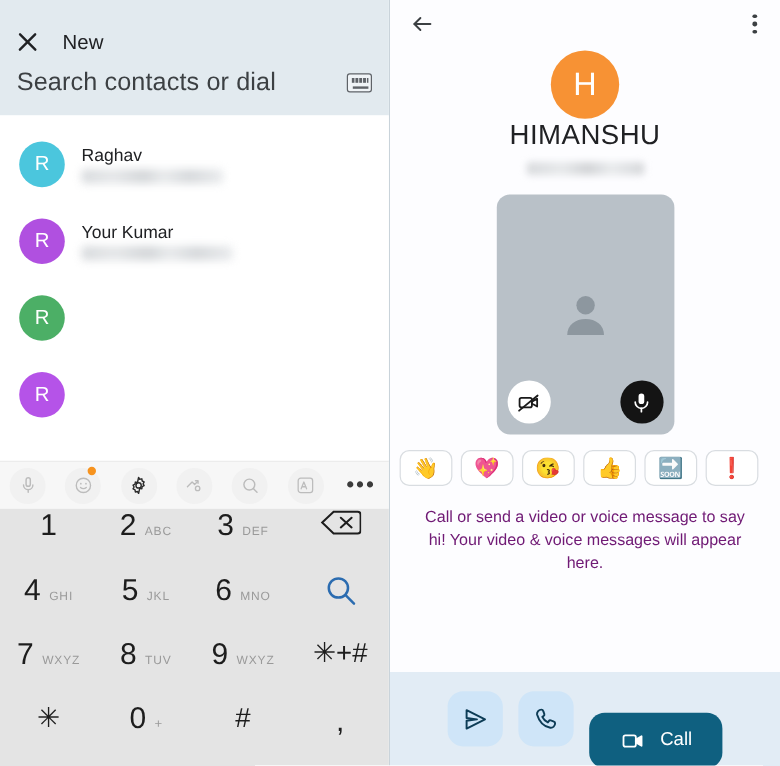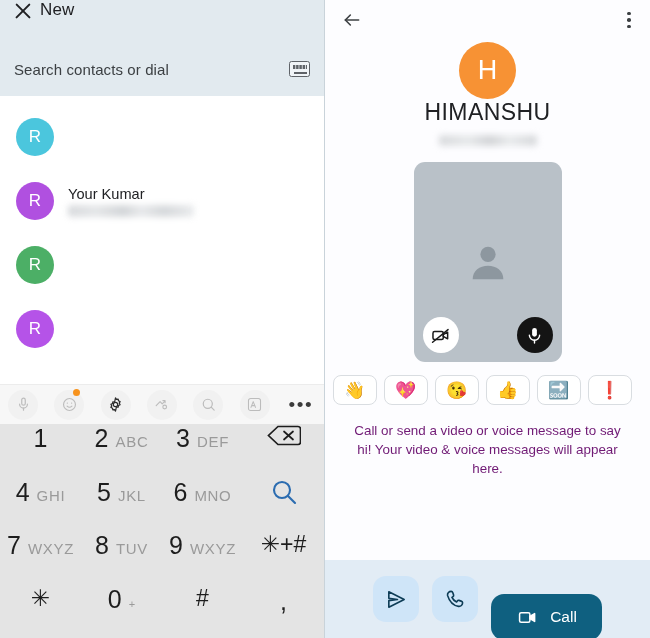--- a/index.html
+++ b/index.html
@@ -19,42 +19,42 @@
     border-right: 1px solid #c9d3da;
     display: flex; flex-direction: column;
   }
   .lp-header {
     background: #e2eaef;
     height: 96px;
     flex: 0 0 96px;
     position: relative;
   }
   .lp-top-row {
-    display: flex; align-items: flex-start;
-    height: 46px; padding-left: 12px; gap: 6px;
+    display: flex; align-items: flex-end;
+    height: 46px; padding-left: 12px; gap: 18px;
   }
   .close-x {
     width: 22px; height: 22px; position: relative;
     cursor: pointer; flex: 0 0 22px;
   }
   .close-x::before, .close-x::after {
     content: ""; position: absolute; left: 1px; top: 10px;
     width: 20px; height: 2.2px; background: #202124; border-radius: 1px;
   }
   .close-x::before { transform: rotate(45deg); }
   .close-x::after  { transform: rotate(-45deg); }
   .new-label {
     font-size: 17px; color: #202124; letter-spacing: .1px;
   }
   .lp-search-row {
     display: flex; align-items: center; justify-content: space-between;
     height: 46px; padding: 0 14px 0 14px;
   }
   .search-placeholder {
-    font-size: 15px; color: #3c4043; letter-spacing: .1px;
+    font-size: 21px; color: #3c4043; letter-spacing: .1px;
   }
   .dialpad-ic {
     width: 21px; height: 16px;
     border: 1.8px solid #5f6368; border-radius: 2.5px;
     position: relative; cursor: pointer;
     background: #f0f4f7;
     display: flex; align-items: flex-start; justify-content: center;
     padding-top: 2.5px;
   }
   .dialpad-ic i {
@@ -120,21 +120,21 @@
     background: #e4e4e4;
     display: grid;
     grid-template-columns: repeat(4, 1fr);
     grid-template-rows: repeat(4, 1fr);
   }
   .key {
     display: flex; align-items: baseline; justify-content: center;
     gap: 7px; cursor: pointer; user-select: none;
   }
   .key .dg { font-size: 25px; color: #1d1d1d; font-weight: 400; }
-  .key .sub { font-size: 15px; color: #9a9a9a; letter-spacing: .7px; }
+  .key .sub { font-size: 10px; color: #9a9a9a; letter-spacing: .7px; }
   .key .symb { font-size: 23px; color: #1d1d1d; }
   .key .plus { font-size: 11px; color: #9a9a9a; }
   .key .comma { font-size: 25px; color: #1d1d1d; position: relative; top: 2px; }
   .backspace {
     width: 34px; height: 23px; position: relative;
   }
   .backspace svg { width: 34px; height: 23px; }
   .mag { width: 28px; height: 28px; }
   .mag svg { width: 28px; height: 28px; }
 
@@ -244,20 +244,24 @@
           <i></i>
             <span></span>
         </div>
       </div>
     </div>
 
     <div class="contacts">
         <div class="contact-row">
           <div class="c-avatar" style="background:#4bc6dd">
             <span>R</span>
+          </div>
+          <div class="c-text">
+            <div class="c-name">Raghav</div>
+            <div class="c-num-blur" style="width:118px"></div>
           </div>
         </div>
         <div class="contact-row">
           <div class="c-avatar" style="background:#b050e0">
             <span>R</span>
           </div>
           <div class="c-text">
             <div class="c-name">Your Kumar</div>
             <div class="c-num-blur" style="width:126px"></div>
           </div>

